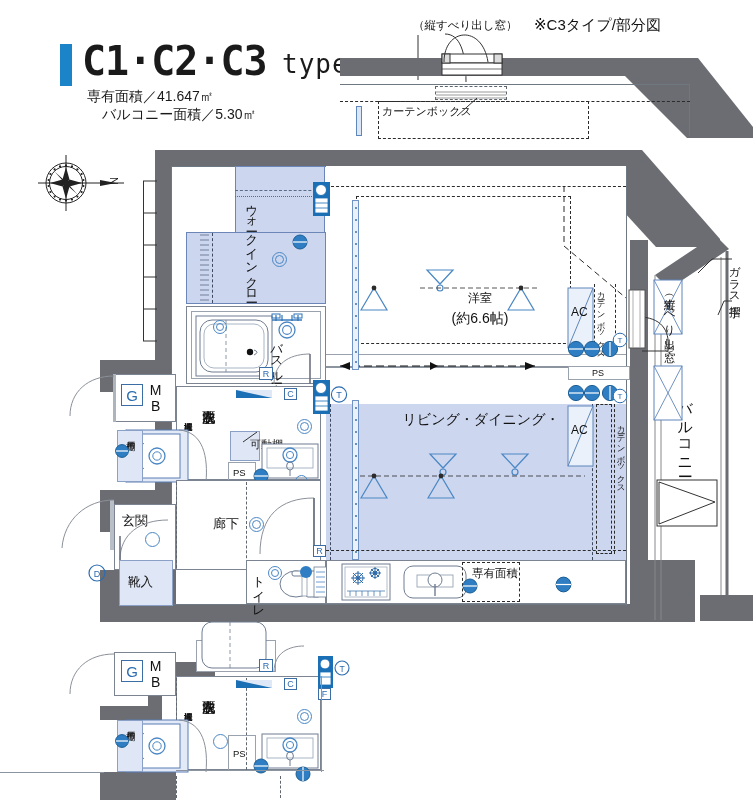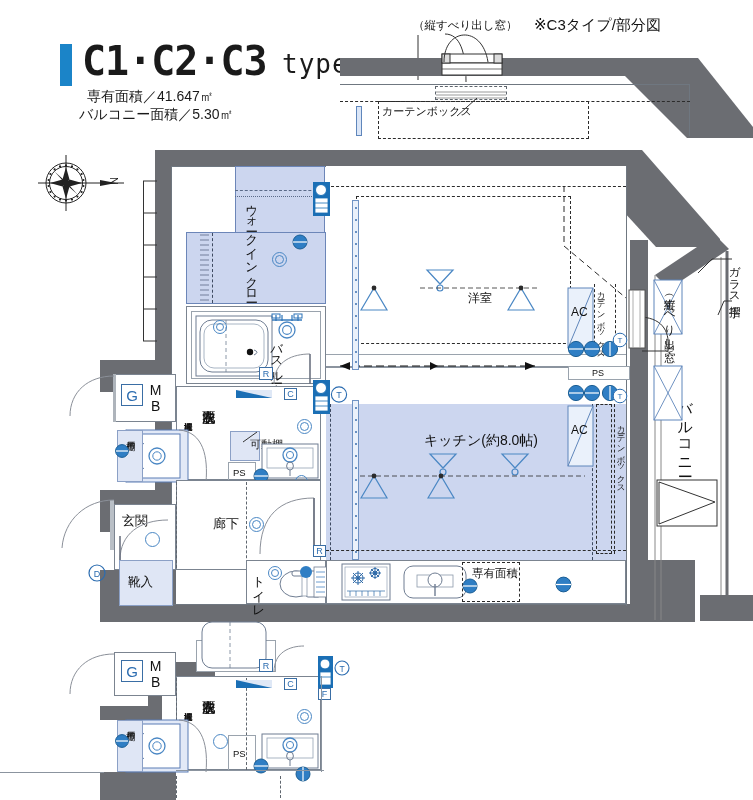--- a/index.html
+++ b/index.html
@@ -7,21 +7,21 @@
        font-family:"Liberation Sans","DejaVu Sans",sans-serif;color:#1a1a1a;}
   .abs{position:absolute;}
   
   #header{left:60px;top:38px;}
   #title-bar{position:absolute;left:0;top:6px;width:12px;height:42px;background:#1b84c8;}
   #title-main{position:absolute;left:22px;top:0px;font-size:40px;font-weight:bold;
               letter-spacing:-1px;white-space:nowrap;font-family:"DejaVu Sans Mono",monospace;}
   #title-type{position:absolute;left:222px;top:11px;font-size:26px;letter-spacing:1px;
               font-family:"DejaVu Sans Mono",monospace;}
   #area-1{position:absolute;left:27px;top:50px;font-size:14px;white-space:nowrap;letter-spacing:0px;}
-  #area-2{position:absolute;left:19px;top:68px;font-size:14px;white-space:nowrap;letter-spacing:0px;}
+  #area-2{position:absolute;left:42px;top:68px;font-size:14px;white-space:nowrap;letter-spacing:0px;}
   
   .wall{background:#6b6d72;}
   .room{background:#ffffff;border:1px solid #7b8490;box-sizing:border-box;}
   .blue{background:#ccd6ef;border:1px solid #6c86b8;box-sizing:border-box;}
   .lblue{background:#dfe6f5;border:1px solid #8ba0c6;box-sizing:border-box;}
   .thin{border:1px solid #9aa3ad;box-sizing:border-box;background:transparent;}
   .dash{border:1px dashed #5f666e;box-sizing:border-box;background:transparent;}
   .dashb{border:1px dashed #2b2b2b;box-sizing:border-box;background:transparent;}
   .ln{background:#6f7780;}
   .vtxt{writing-mode:vertical-rl;text-orientation:upright;white-space:nowrap;line-height:1.02;}
@@ -428,20 +428,21 @@
     <svg width="18" height="17">
         <circle cx="8.5" cy="8.5" r="7.4" fill="#2f7ec4" stroke="#1b5e94"></circle>
       <path d="M1 8.5 L16 8.5" stroke="#fff" stroke-width="1.2"></path>
       </svg>
   </div>
 
   <div class="abs room" style="left:326px;top:166px;width:300px;height:200px;background:#ffffff;border:none;"></div>
   <div class="abs dashb" style="left:356px;top:196px;width:215px;height:148px;border-style:dashed;"></div>
   <div class="abs dashb" style="left:326px;top:186px;width:300px;height:0;border-width:1px 0 0 0;"></div>
   <div class="abs room-name" style="left:400px;top:290px;width:160px;font-size:12px;">洋室</div>
+  <div class="abs room-name" style="left:400px;top:310px;width:160px;font-size:14px;">(約6.6帖)</div>
 
   <svg class="abs" style="left:425px;top:268px;" width="30" height="26">
     <polygon points="2,2 28,2 15,16" fill="none" stroke="#4a87c4" stroke-width="1.2"></polygon>
     <circle cx="15" cy="20" r="3" fill="none" stroke="#4a87c4" stroke-width="1.2"></circle>
   </svg>
   <svg class="abs" style="left:420px;top:284px;" width="120" height="22">
     <line x1="0" y1="4" x2="120" y2="4" stroke="#2b2b2b" stroke-width="0.8" stroke-dasharray="5 3"></line>
   </svg>
   <svg class="abs" style="left:358px;top:286px;" width="32" height="26">
     <polygon points="3,24 16,2 29,24" fill="none" stroke="#4a87c4" stroke-width="1.2"></polygon>
@@ -459,21 +460,21 @@
   <div class="abs ln" style="left:326px;top:366px;width:300px;height:2px;background:#8b949f;"></div>
   <svg class="abs" style="left:330px;top:358px;" width="300" height="16">
     <line x1="10" y1="8" x2="205" y2="8" stroke="#111" stroke-width="1" stroke-dasharray="8 4"></line>
     <polygon points="10,8 20,4 20,12" fill="#111"></polygon>
     <polygon points="205,8 195,4 195,12" fill="#111"></polygon>
     <polygon points="108,8 100,4 100,12" fill="#111"></polygon>
   </svg>
   <div class="abs ln" style="left:326px;top:354px;width:300px;height:1px;background:#9aa3ad;"></div>
 
   <div class="abs" style="left:326px;top:404px;width:300px;height:156px;background:#ccd6ef;"></div>
-  <div class="abs room-name" style="left:366px;top:432px;width:230px;font-size:14px;">キッチン(約8.0帖)</div>
+  <div class="abs room-name" style="left:366px;top:411px;width:230px;font-size:14px;">リビング・ダイニング・</div>
   <svg class="abs" style="left:428px;top:452px;" width="30" height="26">
     <polygon points="2,2 28,2 15,16" fill="none" stroke="#4a87c4" stroke-width="1.2"></polygon>
     <circle cx="15" cy="20" r="3" fill="none" stroke="#4a87c4" stroke-width="1.2"></circle>
   </svg>
   <svg class="abs" style="left:500px;top:452px;" width="30" height="26">
     <polygon points="2,2 28,2 15,16" fill="none" stroke="#4a87c4" stroke-width="1.2"></polygon>
     <circle cx="15" cy="20" r="3" fill="none" stroke="#4a87c4" stroke-width="1.2"></circle>
   </svg>
   <svg class="abs" style="left:360px;top:472px;" width="225" height="12">
     <line x1="0" y1="4" x2="225" y2="4" stroke="#2b2b2b" stroke-width="0.8" stroke-dasharray="5 3"></line>

